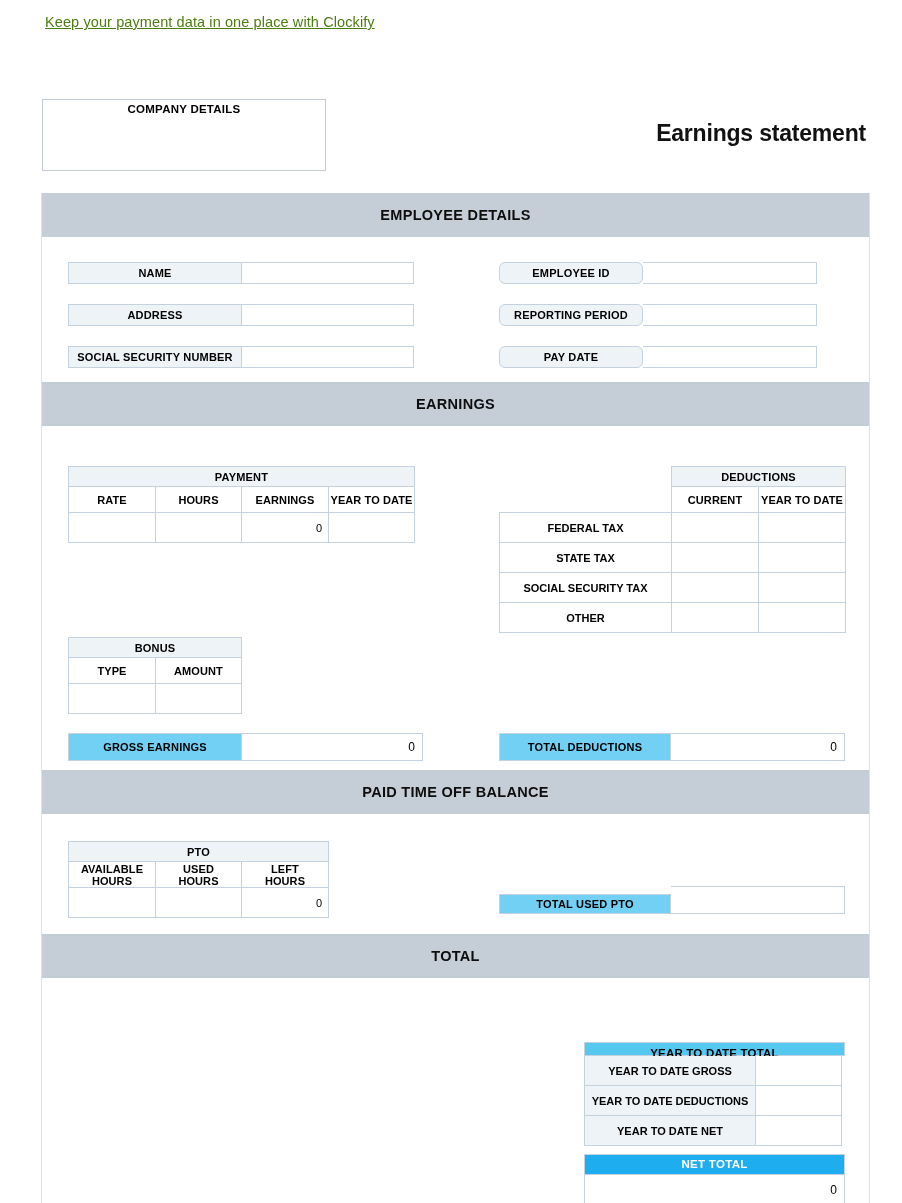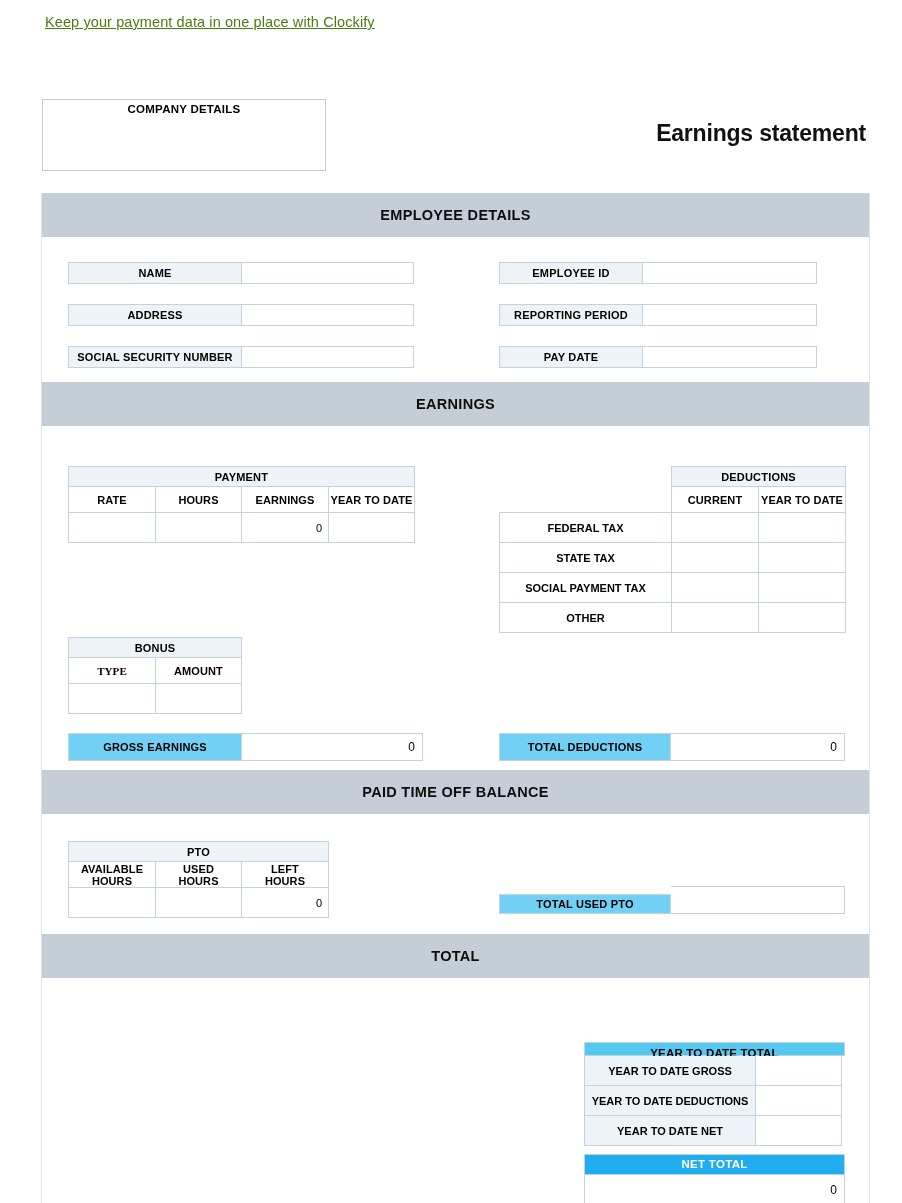--- a/index.html
+++ b/index.html
@@ -100,21 +100,21 @@
     justify-content: flex-end;
     padding-right: 6px;
   }
 
   
   .emp-left { position: absolute; left: 26px; top: 0; width: 346px; }
   .emp-right { position: absolute; left: 457px; top: 0; width: 346px; }
   .emp-left .pair, .emp-right .pair { margin-bottom: 20px; }
   .emp-left .pair .lbl { width: 174px; }
   .emp-left .pair .val { width: 172px; }
-  .emp-right .pair .lbl { width: 144px; }
+  .emp-right .pair .lbl { width: 144px; border-radius: 6px; }
   .emp-right .pair .val { width: 174px; }
 
   
   table.grid { border-collapse: collapse; }
   table.grid th, table.grid td {
     border: 1px solid #c3d2de;
     font-size: 11px;
     color: #000;
     padding: 0;
     height: 30px;
@@ -307,39 +307,39 @@
             <td class="rowlbl">FEDERAL TAX</td>
             <td></td>
             <td></td>
           </tr>
           <tr>
             <td class="rowlbl">STATE TAX</td>
             <td></td>
             <td></td>
           </tr>
           <tr>
-            <td class="rowlbl">SOCIAL PAYMENT TAX</td>
+            <td class="rowlbl">SOCIAL SECURITY TAX</td>
             <td></td>
             <td></td>
           </tr>
           <tr>
             <td class="rowlbl">OTHER</td>
             <td></td>
             <td></td>
           </tr>
         </tbody>
       </table>
 
       <table class="grid abs" style="left:26px; top:211px;">
         <thead>
           <tr>
             <th class="group" colspan="2">BONUS</th>
           </tr>
           <tr>
-            <th class="col" style="width:87px;font-family:Liberation Serif, serif;">TYPE</th>
+            <th class="col" style="width:87px;">TYPE</th>
             <th class="col" style="width:86px;">AMOUNT</th>
           </tr>
         </thead>
         <tbody>
           <tr>
             <td></td>
             <td></td>
           </tr>
         </tbody>
       </table>

